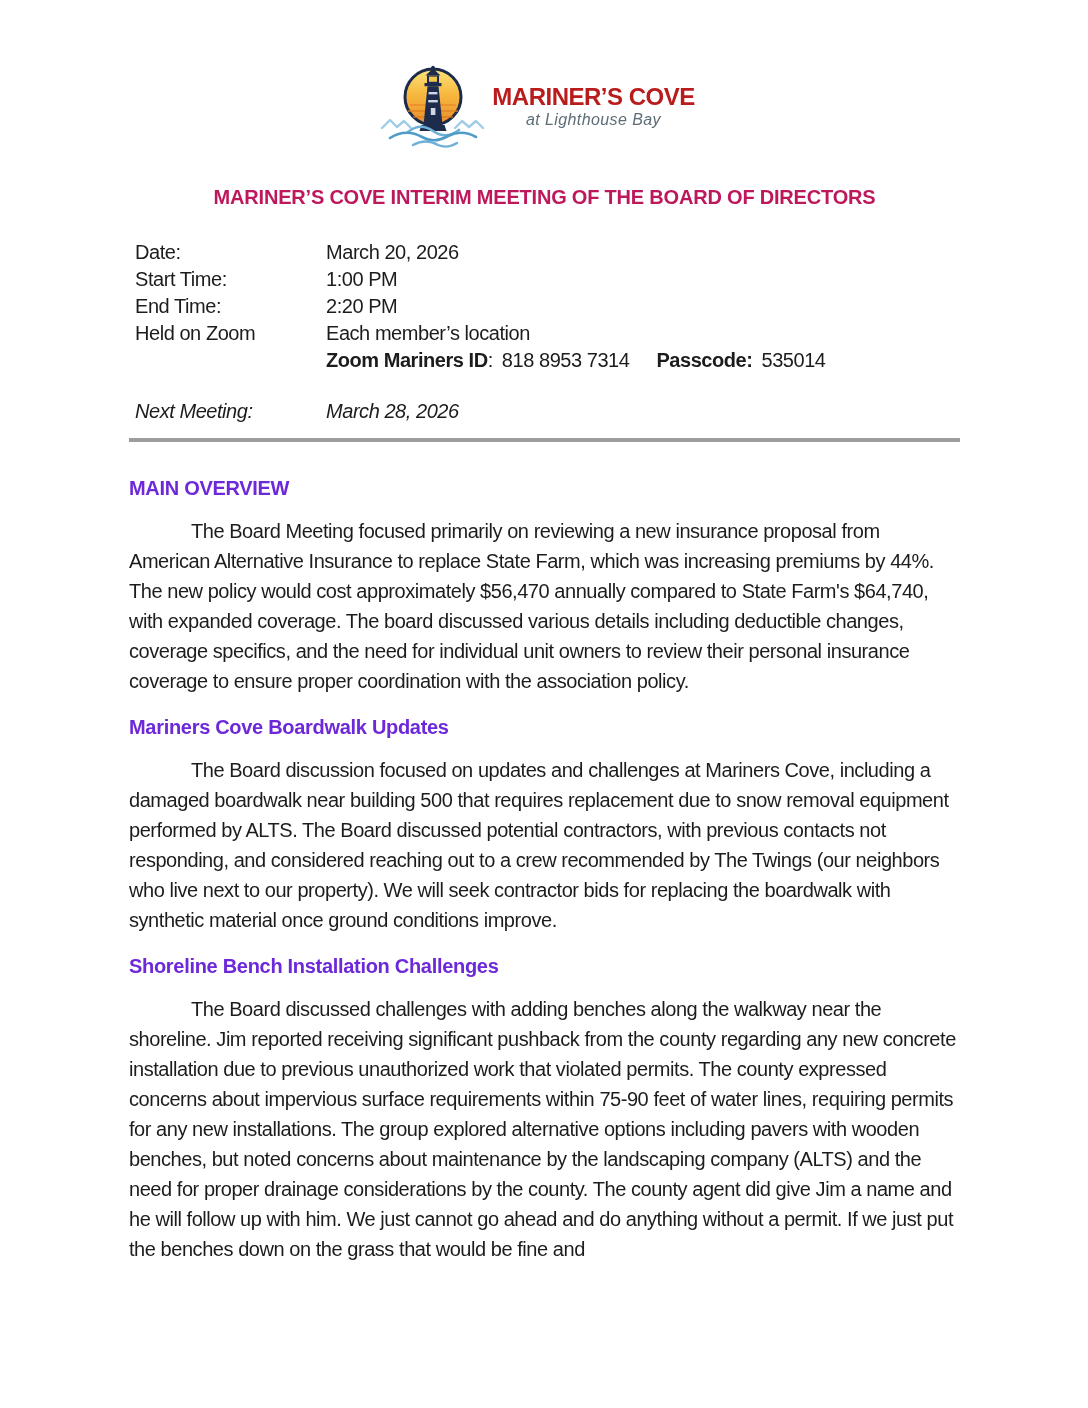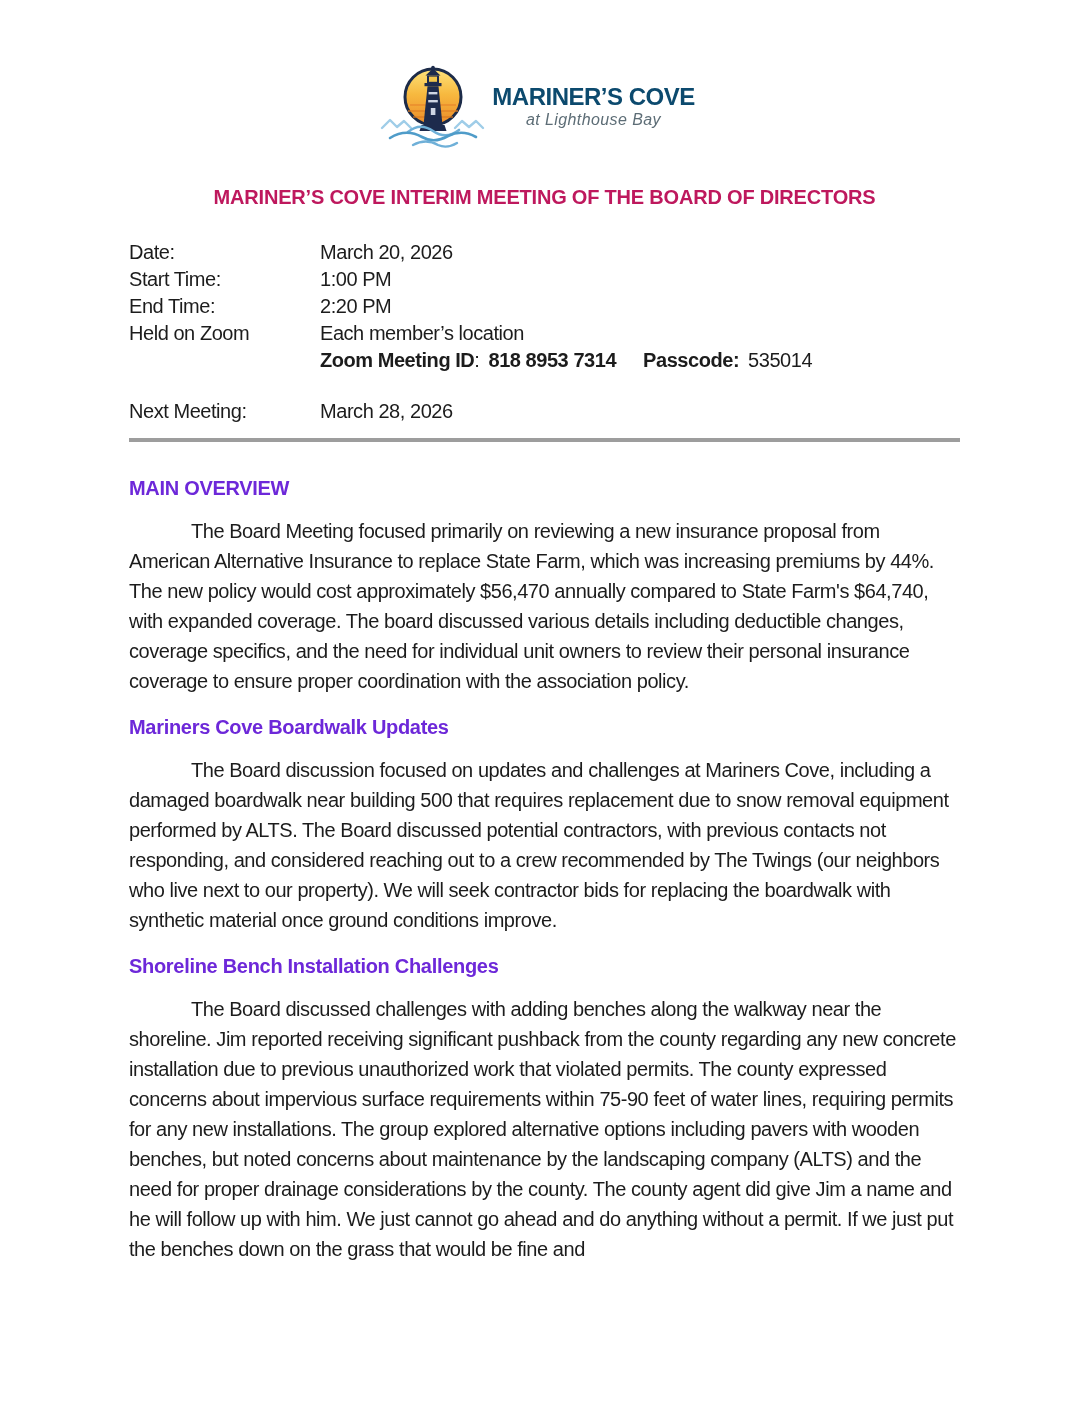--- a/index.html
+++ b/index.html
@@ -18,43 +18,43 @@
   }
   
   .logo-row {
     display:flex; justify-content:center; align-items:center;
     margin-left:-14px;
     height:96px;
   }
   .logo-emblem { flex:none; }
   .logo-text { margin-left:6px; text-align:center; }
   .logo-name {
-    font-size:24px; font-weight:bold; color:#0c4a6e;
+    font-size:24px; font-weight:bold; color:#b91c1c;
     letter-spacing:-0.5px; line-height:26px; white-space:nowrap;
   }
   .logo-tagline {
     font-size:16px; color:#5d6d76; letter-spacing:0.4px;
     line-height:19px; white-space:nowrap;font-style:italic;
   }
   
   .doc-title {
     margin:32px 0 0 0;
     font-size:20px; font-weight:bold; letter-spacing:-0.2px;
     text-align:center; color:#be185d;
   }
   
-  .details { margin-top:30px; font-size:20px; letter-spacing:-0.45px; }
+  .details { margin-top:30px; font-size:20px; letter-spacing:-0.45px;margin-left:6px; }
   .details-row { display:flex; line-height:27px; }
   .details-label { width:191px; flex:none; }
   .details-value { flex:1; }
   .b { font-weight:bold; }
-  .zoom-id-value { margin-left:9px;font-weight:bold; }
+  .zoom-id-value { margin-left:9px; }
   .passcode-label { margin-left:27px; }
   .passcode-value { margin-left:9px; }
-  .next-meeting { margin-top:24px; }
+  .next-meeting { margin-top:24px;font-style:italic; }
   
   .divider {
     border:none; height:4px; background:#9d9d9d;
     margin:13px 0 0 0;
   }
   
   .sections { margin-top:31px; font-size:20px; letter-spacing:-0.45px; }
   .section-heading {
     font-size:20px; font-weight:bold; letter-spacing:-0.3px;
     margin:11px 0 13px 0; line-height:30px; color:#6d28d9;
@@ -128,21 +128,21 @@
       <span class="details-label">End Time:</span>
       <span class="details-value">2:20 PM</span>
     </div>
     <div class="details-row">
       <span class="details-label">Held on Zoom</span>
       <span class="details-value">Each member’s location</span>
     </div>
     <div class="details-row">
       <span class="details-label"></span>
       <span class="details-value">
-        <span class="b">Zoom Meeting ID</span><span>:</span><span class="zoom-id-value">818 8953 7314</span><span class="b passcode-label">Passcode:</span><span class="passcode-value">535014</span>
+        <span class="b">Zoom Mariners ID</span><span>:</span><span class="zoom-id-value">818 8953 7314</span><span class="b passcode-label">Passcode:</span><span class="passcode-value">535014</span>
       </span>
     </div>
     <div class="details-row next-meeting">
       <span class="details-label">Next Meeting:</span>
       <span class="details-value">March 28, 2026</span>
     </div>
   </div>
 
   <hr class="divider">
 

